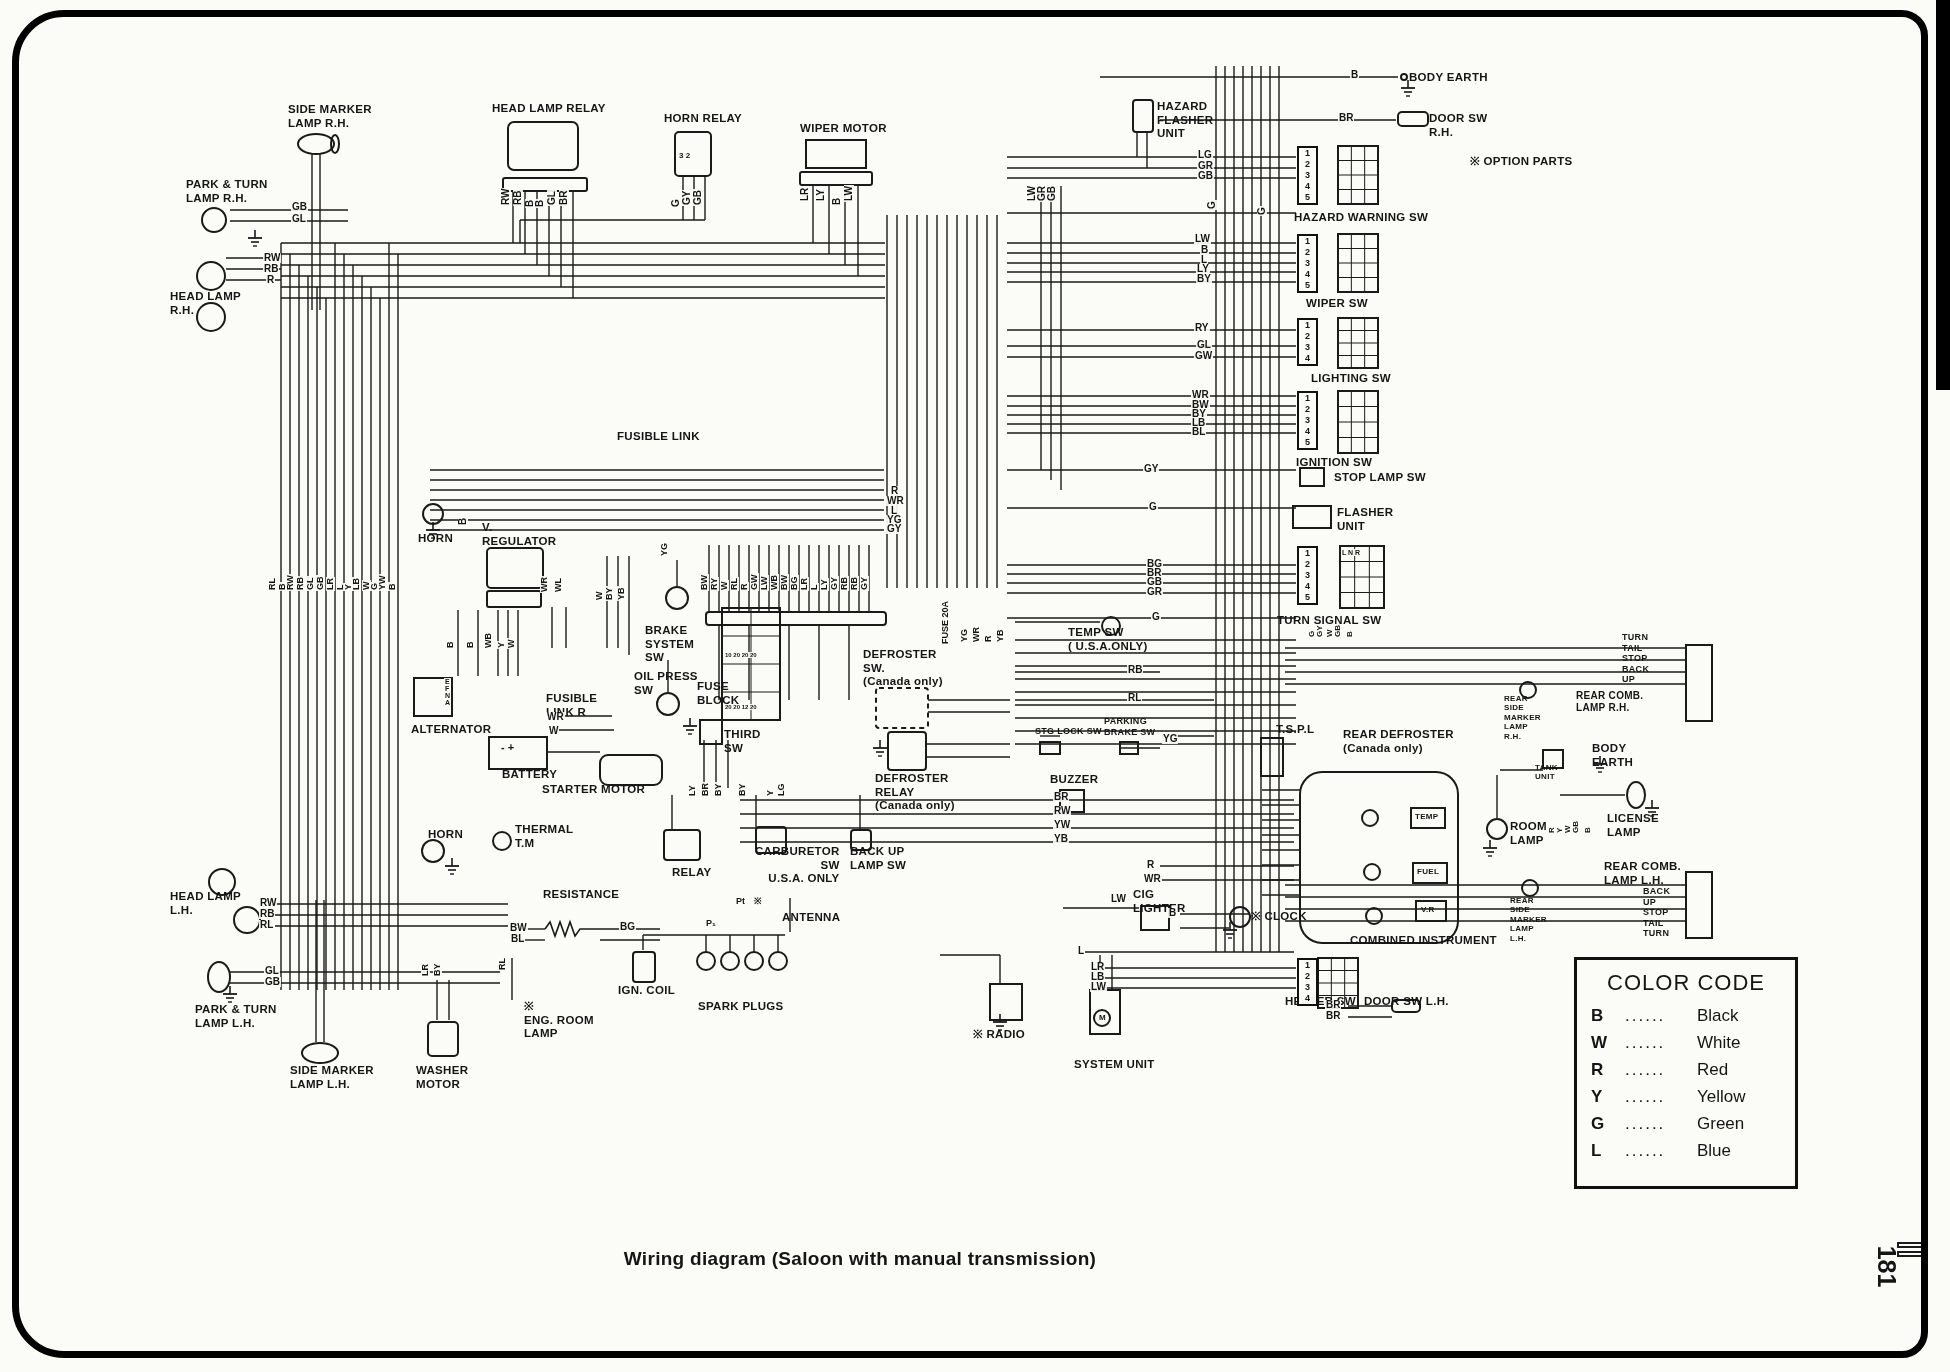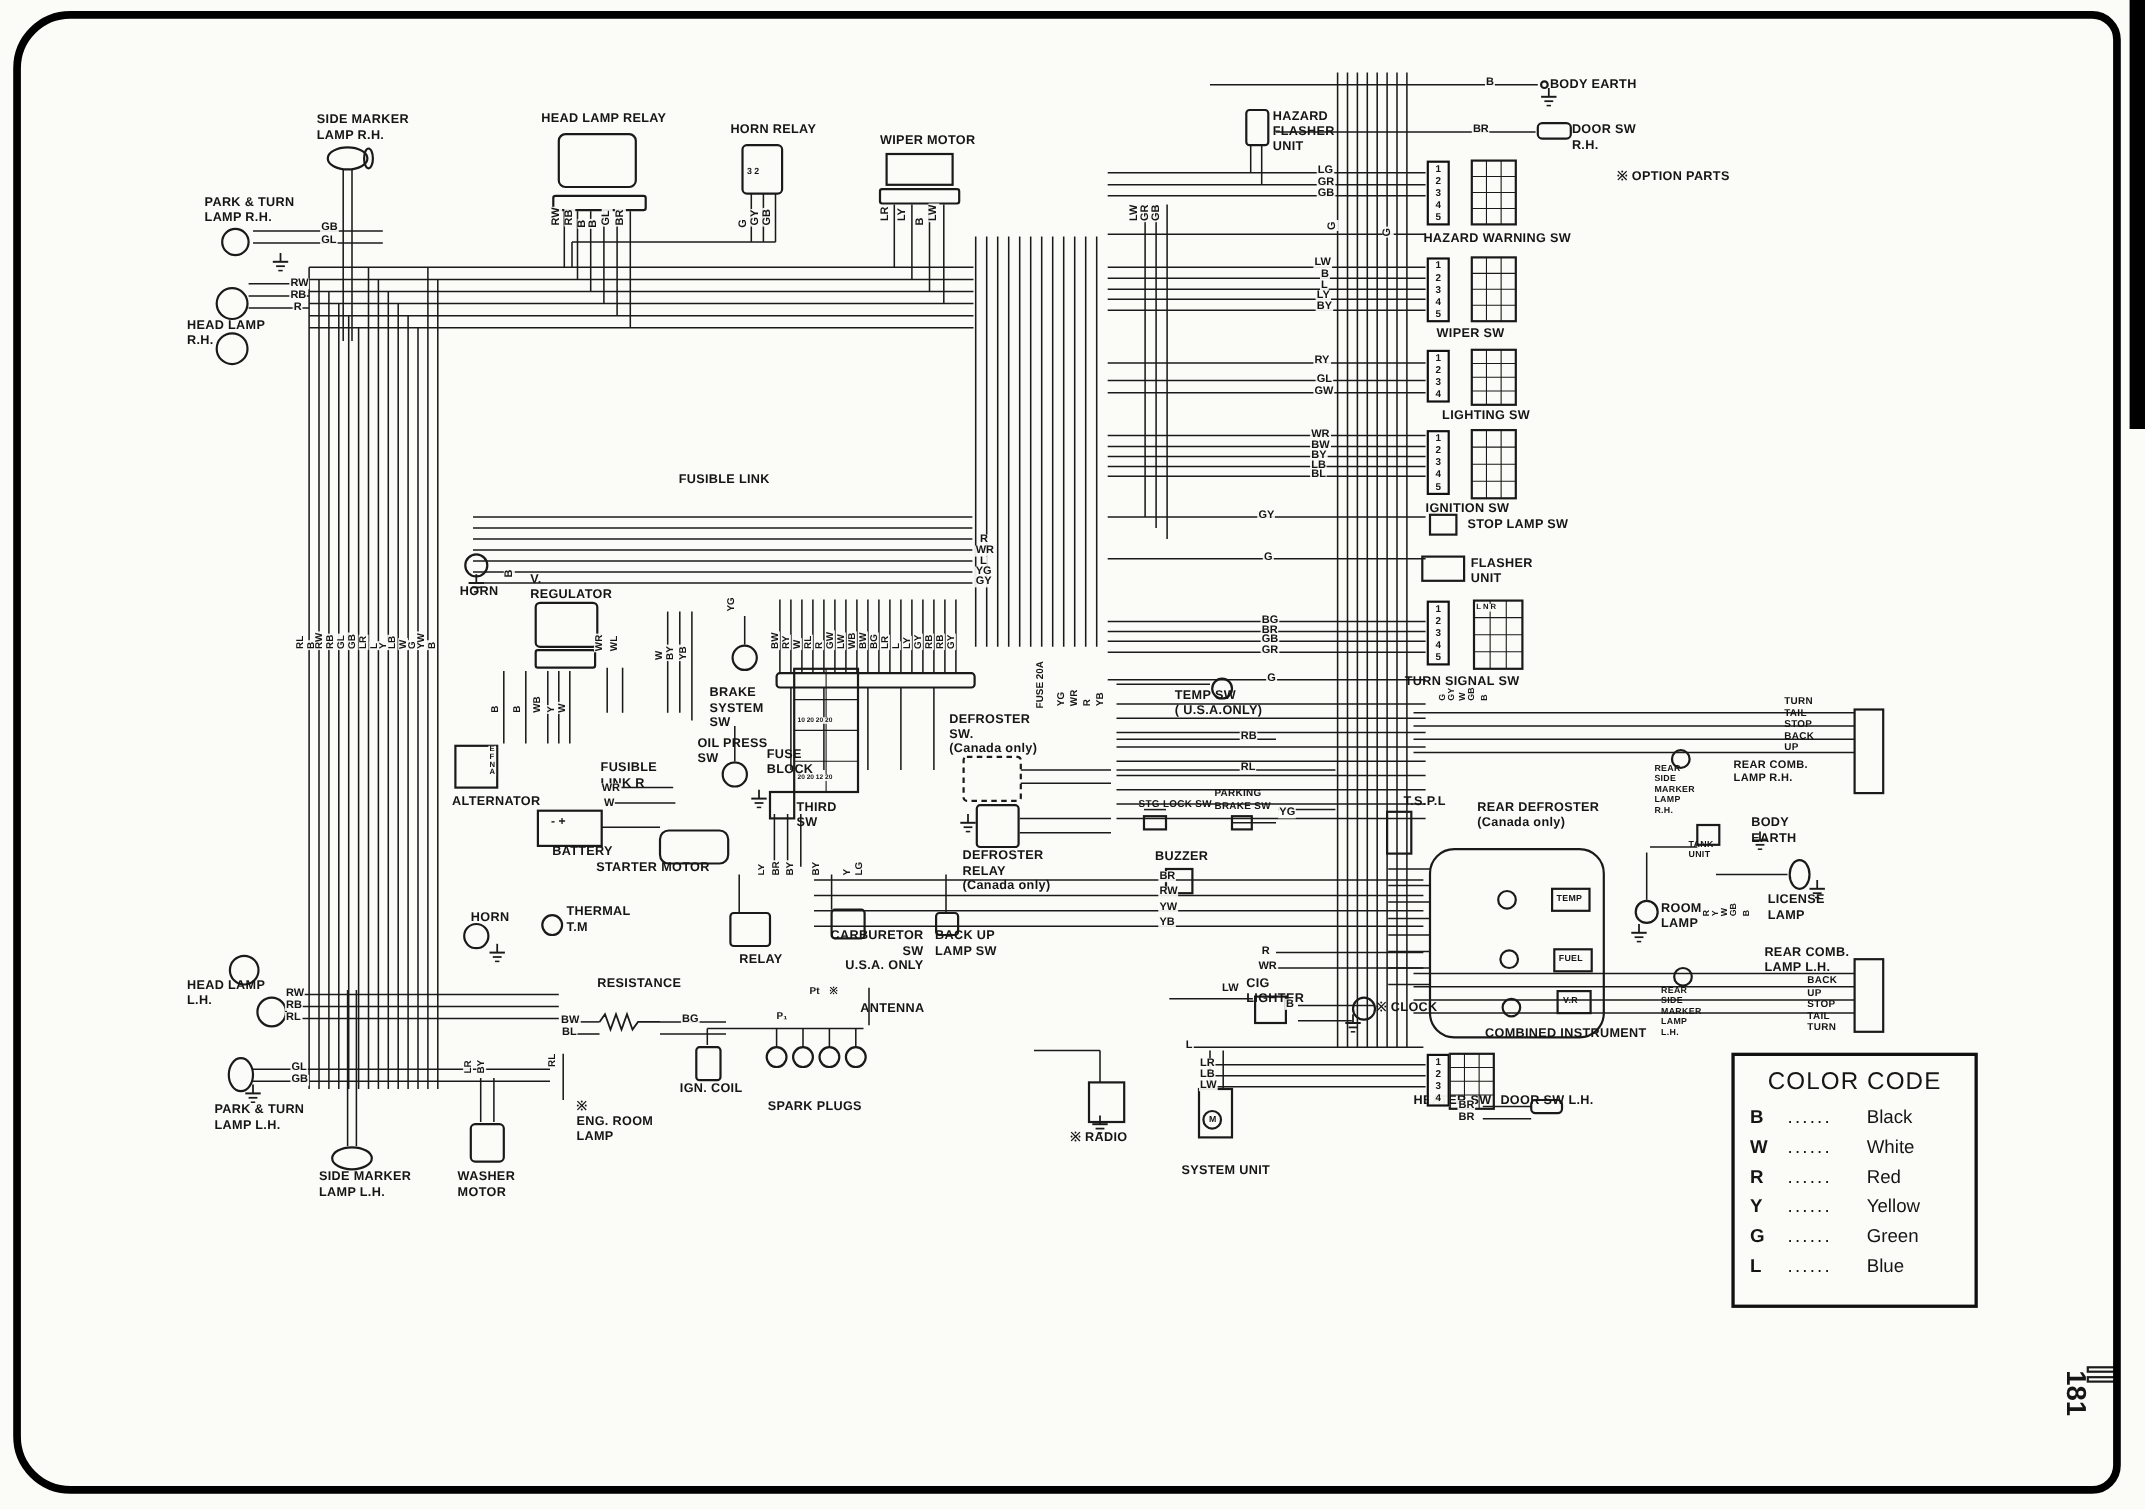--- a/index.html
+++ b/index.html
@@ -762,14 +762,15 @@
       <span class="cc-dots">......</span>
       <span class="cc-name">Green</span>
     </div>
     <div class="cc-row">
       <span class="cc-code">L</span>
       <span class="cc-dots">......</span>
       <span class="cc-name">Blue</span>
     </div>
   </div>
 
+  <div id="caption">Wiring diagram (Saloon with manual transmission)</div>
   <div id="pagenum">181</div>
 </div>
 
 </body></html>

